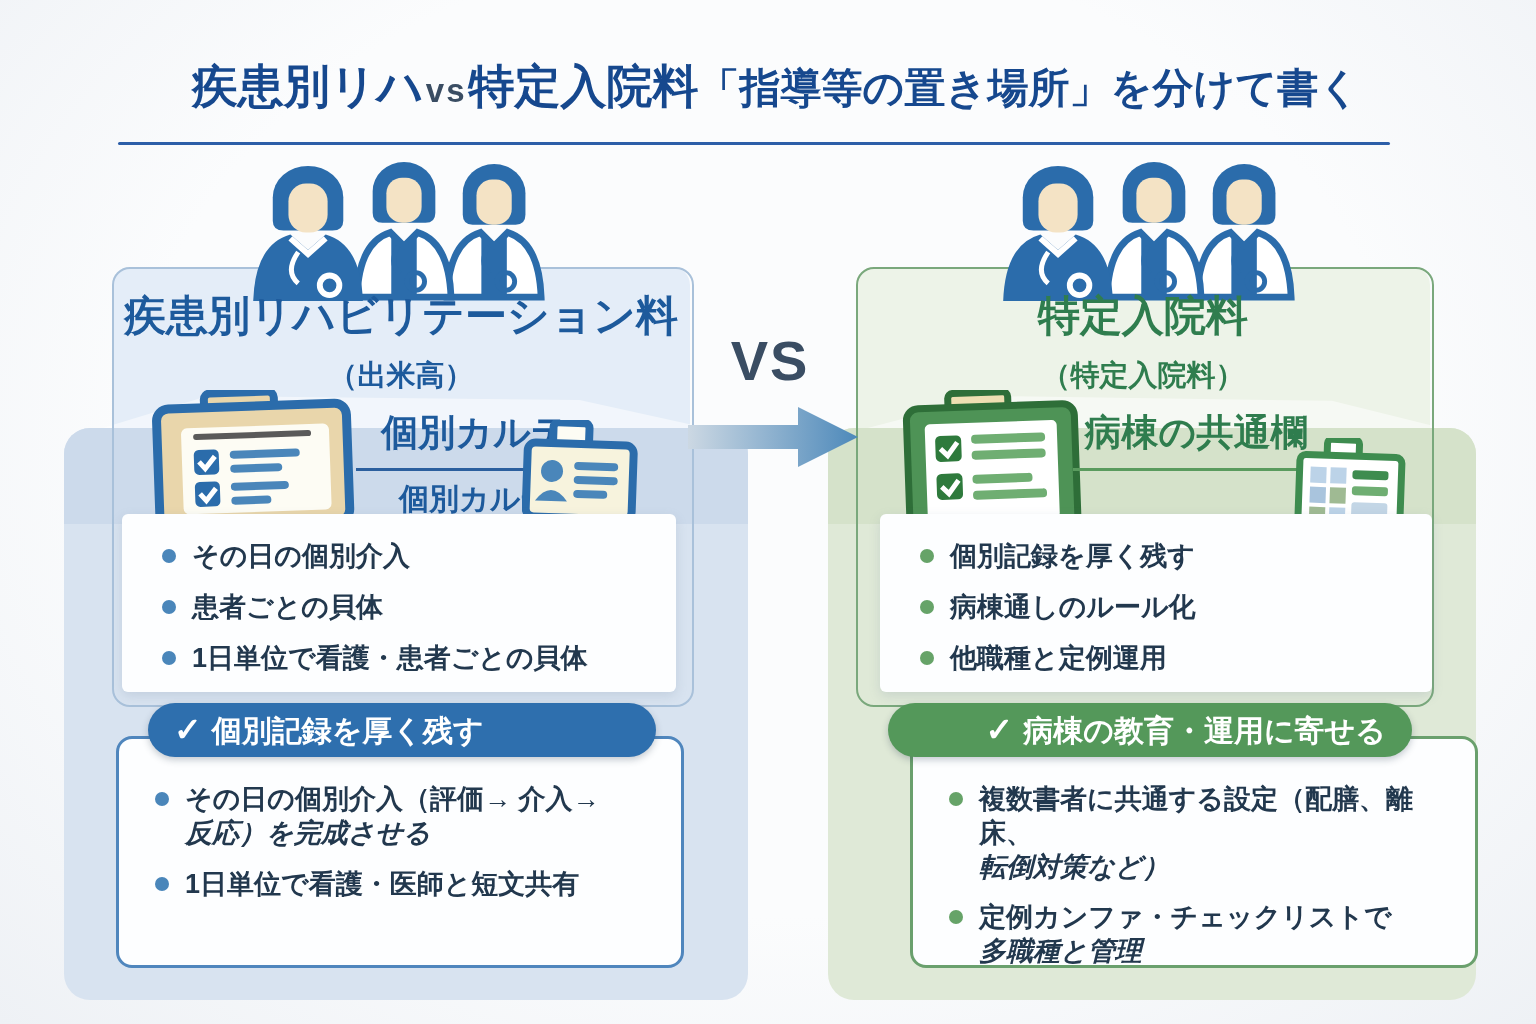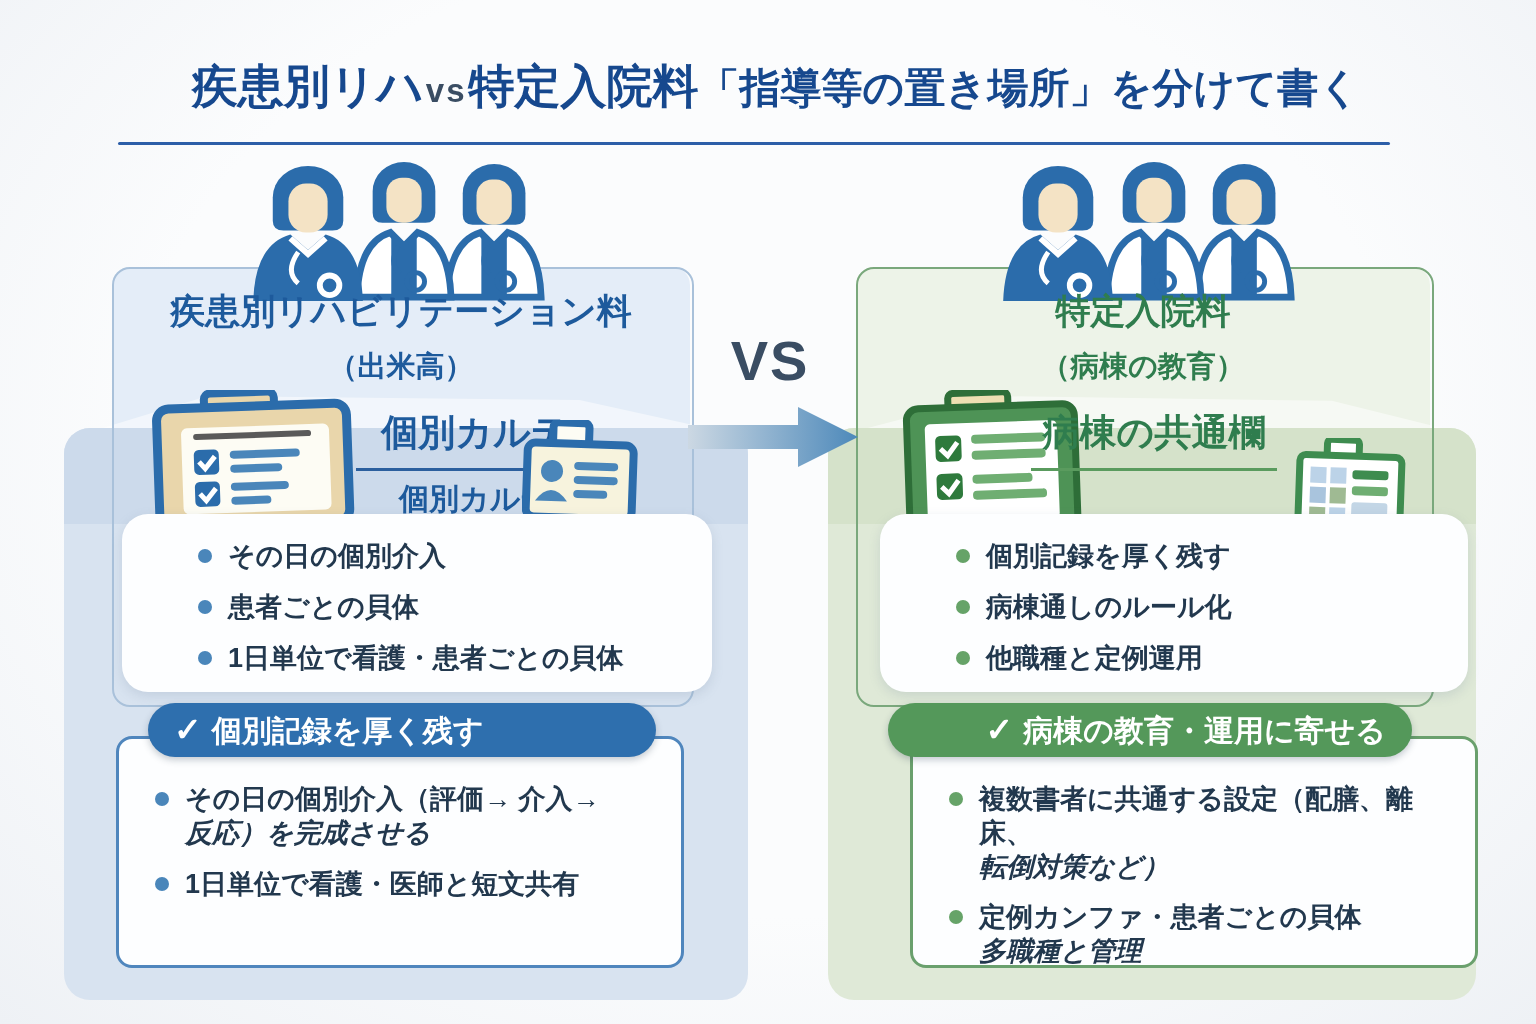--- a/index.html
+++ b/index.html
@@ -28,33 +28,33 @@
   .roof{height:34px;opacity:.5;background:#fff;}
   .roof.l{left:96px;top:396px;width:620px;clip-path:polygon(0 100%,18% 0,78% 12%,100% 100%);}
   .roof.r{left:860px;top:396px;width:590px;clip-path:polygon(0 100%,22% 0,80% 14%,100% 100%);}
   .outline{border-radius:18px;background:transparent;}
   .outline.l{left:112px;top:267px;width:578px;height:436px;border:2px solid #a9c1da;}
   .outline.r{left:856px;top:267px;width:574px;height:436px;border:2px solid #7aa87c;}
   
   .p-header{text-align:center;font-weight:800;}
   .p-header.l{left:112px;top:288px;width:578px;color:#1d5a9c;}
   .p-header.r{left:856px;top:288px;width:574px;color:#2f7d4e;}
-  .p-header .h1{font-size:35px;display:block;}
+  .p-header .h1{font-size:42px;display:block;}
   .p-header .h2{font-size:29px;display:block;margin-top:12px;font-weight:700;}
   
   .midlabel{text-align:center;font-weight:800;}
   .midlabel.l{left:330px;top:408px;width:290px;color:#1d5a9c;}
-  .midlabel.r{left:1004px;top:408px;width:300px;color:#2f7d4e;}
+  .midlabel.r{left:1046px;top:408px;width:300px;color:#2f7d4e;}
   .midlabel .t1{font-size:37px;display:block;}
   .midlabel .rule{display:block;height:3px;margin:10px auto 8px;width:82%;}
   .midlabel.l .rule{background:#2b5f9e;}
   .midlabel.r .rule{background:#5a9b5e;}
   .midlabel .t2{font-size:30px;display:block;}
   
-  .whitebox{background:#fdfeff;border-radius:26px;box-shadow:0 4px 12px rgba(110,130,155,.20);padding-left:36px;}
+  .whitebox{background:#fdfeff;border-radius:6px;box-shadow:0 4px 12px rgba(110,130,155,.20);}
   .bullets.l{left:122px;top:514px;width:554px;height:178px;}
   .bullets.r{left:880px;top:514px;width:552px;height:178px;}
   .detailbox{background:#fdfeff;border-radius:16px;}
   .detailbox.l{left:116px;top:736px;width:562px;height:226px;border:3px solid #4f86bd;}
   .detailbox.r{left:910px;top:736px;width:562px;height:226px;border:3px solid #6aa06d;}
   
   .row{display:flex;align-items:flex-start;margin:0 0 17px 0;font-size:27px;font-weight:700;color:#22384e;line-height:1.25;}
   .dot{flex:0 0 14px;width:14px;height:14px;border-radius:50%;margin:9px 16px 0 0;}
   .dot.b{background:#4a86ba;} .dot.g{background:#66a368;}
   .bullets .inner{padding:26px 18px 0 40px;}
@@ -159,21 +159,21 @@
     </svg>
   </div>
 
   <div class="abs p-header l">
     <span class="h1">疾患別リハビリテーション料</span>
     <span class="h2">（出米高）</span>
   </div>
 
   <div class="abs p-header r">
     <span class="h1">特定入院料</span>
-    <span class="h2">（病棟の教育）</span>
+    <span class="h2">（特定入院料）</span>
   </div>
 
   <div class="abs folder-l">
     <svg viewBox="0 0 212 142" width="212" height="142">
       <g transform="rotate(-2 106 71)">
         <rect x="58" y="2" width="70" height="28" rx="6" fill="#e9d6ab" stroke="#2b6cab" stroke-width="8"></rect>
         <rect x="10" y="16" width="190" height="118" rx="12" fill="#e9d6ab" stroke="#2b6cab" stroke-width="9"></rect>
         <rect x="34" y="36" width="148" height="86" rx="6" fill="#fdfcf4"></rect>
         <rect x="46" y="42" width="118" height="6" rx="3" fill="#5a5a5a"></rect>
         <rect x="46" y="58" width="25" height="25" rx="5" fill="#2b6cab"></rect>
@@ -310,21 +310,21 @@
   </div>
 
   <div class="abs detailbox r">
     <div class="inner">
       <div class="row">
         <span class="dot g"></span>
         <span><span>複数書者に共通する設定（配膳、離床、</span><span class="line2">転倒対策など）</span></span>
       </div>
       <div class="row">
         <span class="dot g"></span>
-        <span><span>定例カンファ・患者ごとの貝体</span><span class="line2">多職種と管理</span></span>
+        <span><span>定例カンファ・チェックリストで</span><span class="line2">多職種と管理</span></span>
       </div>
     </div>
   </div>
 
   <div class="abs banner l">
     <span class="chk">✓</span><span>個別記録を厚く残す</span>
   </div>
   <div class="abs banner r">
     <span class="chk">✓</span><span>病棟の教育・運用に寄せる</span>
   </div>

